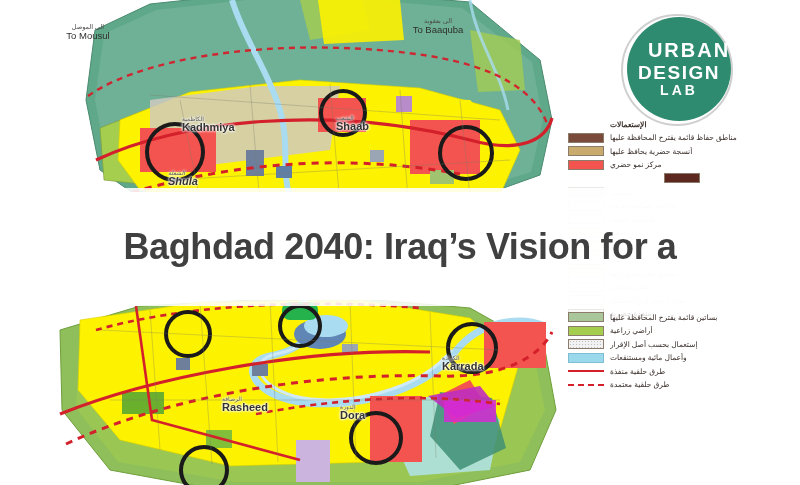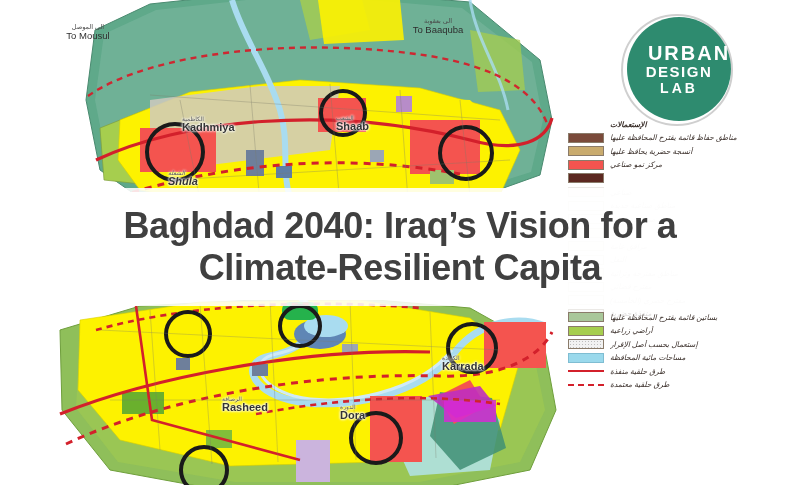--- a/index.html
+++ b/index.html
@@ -18,22 +18,22 @@
   
   .maplabel{position:absolute;text-align:center;line-height:1.05;pointer-events:none;}
   .maplabel .ar{font-size:6.5px;color:#4a4a4a;display:block;}
   .maplabel .en{font-size:9.5px;color:#2e2e2e;display:block;font-weight:400;}
   .districtlabel{position:absolute;color:#333;font-weight:700;font-size:11px;
      text-shadow:0 0 3px #fff,0 0 3px #fff,0 0 2px #fff;pointer-events:none;line-height:1;}
   .districtlabel .ar{display:block;font-size:6px;font-weight:400;color:#555;}
 
   
   .legend{position:absolute;right:4px;width:228px;direction:rtl;}
-  .legend-row{display:flex;align-items:center;justify-content:flex-end;
-      gap:6px;height:12.5px;margin-bottom:1px;font-style:italic;}
+  .legend-row{display:flex;align-items:center;justify-content:center;
+      gap:6px;height:12.5px;margin-bottom:1px;}
   .legend-row .lbl{flex:1;text-align:left;font-size:7.5px;color:#3a2f2a;
       white-space:nowrap;overflow:hidden;}
   .sw{width:36px;height:10px;flex:0 0 36px;border:0.6px solid #8a7b6a;box-sizing:border-box;}
   .sw.line{height:0;border:0;border-top:2.4px solid #d3202b;width:36px;}
   .sw.dash{height:0;border:0;border-top:2.4px dashed #d3202b;width:36px;}
   .legend-top{top:118px;}
   .legend-mid{top:186px;opacity:.16;}
   .legend-bot{top:311px;}
   .legend-mid .lbl{color:#3a2f2a;}
 
@@ -41,21 +41,21 @@
   .logo{position:absolute;left:619px;top:14px;width:120px;height:110px;}
   .logo-circle{position:absolute;left:8px;top:3px;width:104px;height:104px;border-radius:50%;
      background:#2e8b6f;}
   .logo-ring{position:absolute;left:2px;top:0px;width:112px;height:112px;border-radius:50%;
      border:2px solid #cfcfcf;box-sizing:border-box;}
   .logo-text{position:absolute;left:0;top:0;width:120px;height:110px;
      display:flex;flex-direction:column;align-items:center;justify-content:center;
      color:#ffffff;font-weight:800;letter-spacing:1.2px;line-height:1.12;}
   .logo-text span{display:block;font-size:18px;}
   .logo-text .l1{font-size:20px;letter-spacing:2px;margin-left:20px;}
-  .logo-text .l2{font-size:15px;letter-spacing:1.5px;}
+  .logo-text .l2{font-size:19px;letter-spacing:1.5px;}
   .logo-text .l3{font-size:14px;letter-spacing:3px;}
 
   
   .title-band{position:absolute;left:0;top:188px;width:800px;height:118px;
      background:rgba(255,255,255,0.88);display:flex;flex-direction:column;
      align-items:center;justify-content:center;}
   .title-band .line{color:#404040;font-weight:700;font-size:36px;line-height:1.18;
      letter-spacing:-0.4px;white-space:nowrap;}
 </style>
 </head>
@@ -221,21 +221,21 @@
     </div>
     <div class="legend-row">
       <div class="lbl">مناطق حفاظ قائمة يقترح المحافظة عليها</div>
       <div class="sw" style="background:#7a4a3a;"></div>
     </div>
     <div class="legend-row">
       <div class="lbl">أنسجة حضرية يحافظ عليها</div>
       <div class="sw" style="background:#c9ab6e;"></div>
     </div>
     <div class="legend-row">
-      <div class="lbl">مركز نمو صناعي</div>
+      <div class="lbl">مركز نمو حضري</div>
       <div class="sw" style="background:#f4544f;"></div>
     </div>
     <div class="legend-row">
       <div class="sw" style="background:#5c2820;"></div>
     </div>
   </div>
 
   <div class="legend legend-mid">
     <div class="legend-row">
       <div class="lbl">صناعي</div>
@@ -286,21 +286,21 @@
     </div>
     <div class="legend-row">
       <div class="lbl">أراضي زراعية</div>
       <div class="sw" style="background:#a6ce4e;"></div>
     </div>
     <div class="legend-row">
       <div class="lbl">إستعمال بحسب أصل الإقرار</div>
       <div class="sw" style="background:#f2f2f2;background-image:radial-gradient(#bdbdbd .7px,transparent .8px);background-size:3px 3px;"></div>
     </div>
     <div class="legend-row">
-      <div class="lbl">مساحات مائية المحافظة</div>
+      <div class="lbl">وأعمال مائية ومستنقعات</div>
       <div class="sw" style="background:#9ad9ec;border-color:#7fbdd2;"></div>
     </div>
     <div class="legend-row">
       <div class="lbl">طرق حلقية منفذة</div>
       <div class="sw line"></div>
     </div>
     <div class="legend-row">
       <div class="lbl">طرق حلقية معتمدة</div>
       <div class="sw dash"></div>
     </div>
@@ -311,16 +311,15 @@
     <div class="logo-circle"></div>
     <div class="logo-text">
       <span class="l1">URBAN</span>
       <span class="l2">DESIGN</span>
       <span class="l3">LAB</span>
     </div>
   </div>
 
   <div class="title-band">
     <div class="line">Baghdad 2040: Iraq’s Vision for a</div>
-    <div class="line">Climate-Resilient Capita</div>
   </div>
 
 </div>
 
 </body></html>

